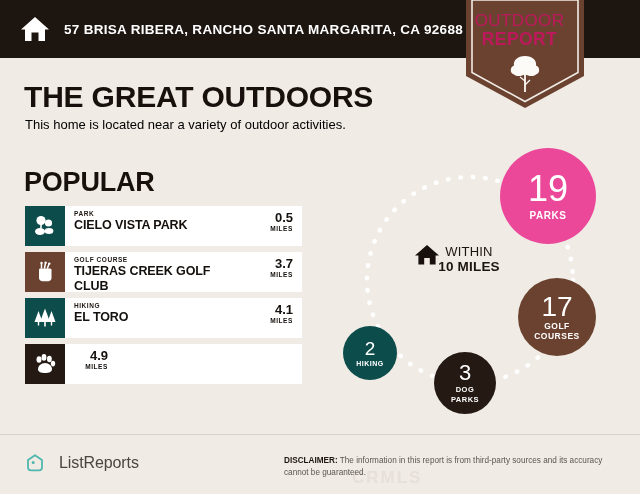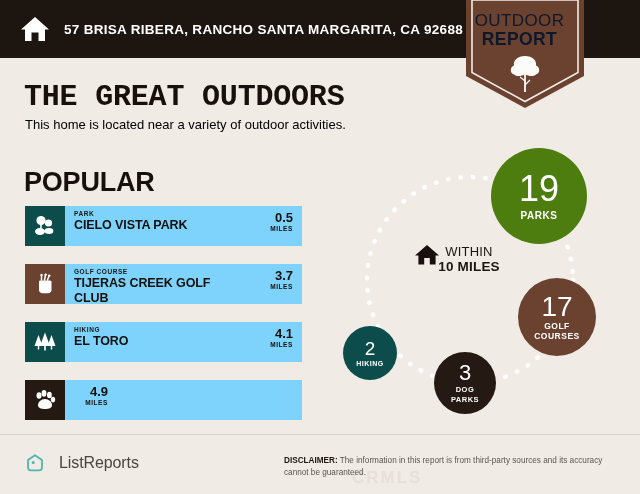--- a/index.html
+++ b/index.html
@@ -23,44 +23,44 @@
     letter-spacing:0.3px; white-space:nowrap;
   }
 
   
   .badge{
     position:absolute; left:466px; top:0; width:118px; height:108px;
   }
   .badge svg{ display:block; }
   .badge-text{
     position:absolute; left:0; top:12px; width:107px; text-align:center;
-    color:#0f172a; line-height:1.08; pointer-events:none;
+    color:#be185d; line-height:1.08; pointer-events:none;
   }
   .badge-text .l1{ font-size:17px; font-weight:normal; letter-spacing:0.4px; display:block;}
   .badge-text .l2{ font-size:17.5px; font-weight:bold; letter-spacing:0.4px; display:block;}
 
   
   .title{
     position:absolute; left:24px; top:80px;
-    font-size:30px; font-weight:bold; letter-spacing:-0.2px; color:#17100c;font-family:Liberation Mono, monospace;
+    font-size:30px; font-weight:bold; letter-spacing:-0.2px; color:#17100c;
   }
   .subtitle{
     position:absolute; left:25px; top:117px;
     font-size:13px; color:#000000;
   }
 
   
   .popular-heading{
     position:absolute; left:24px; top:167px;
     font-size:27px; font-weight:bold; letter-spacing:-0.2px; color:#17100c;
   }
   .list{ position:absolute; left:25px; top:206px; width:277px; }
   .row{
-    display:flex; align-items:stretch; background:#7dd3fc; height:40px;
-    margin-bottom:18px; overflow:hidden;
+    display:flex; align-items:stretch; background:#ffffff; height:40px;
+    margin-bottom:6px; overflow:hidden;
   }
   .row-icon{
     width:40px; min-width:40px; display:flex; align-items:center; justify-content:center;
   }
   .row-icon svg{ display:block; }
   .row-body{
     flex:1; padding:4px 6px 0 9px; overflow:hidden;
   }
   .row-cat{
     font-size:6.5px; font-weight:bold; letter-spacing:0.55px; color:#1d1510;
@@ -80,21 +80,21 @@
   .diagram{ position:absolute; left:336px; top:146px; width:298px; height:288px; }
   .diagram svg{ position:absolute; left:0; top:0; }
   .bubble{
     position:absolute; border-radius:50%;
     display:flex; flex-direction:column; align-items:center; justify-content:center;
     color:#ffffff; text-align:center;
   }
   .bubble .val{ font-weight:normal; line-height:1; }
   .bubble .lab{ font-weight:bold; letter-spacing:0.5px; line-height:1.08; }
 
-  .b-parks{ left:155px; top:2px; width:96px; height:96px; background:#4d7c0f; }
+  .b-parks{ left:164px; top:2px; width:96px; height:96px; background:#ec4899; }
   .b-parks .val{ font-size:36px; }
   .b-parks .lab{ font-size:10px; margin-top:4px; }
 
   .b-golf{ left:182px; top:132px; width:78px; height:78px; background:#6b4230; }
   .b-golf .val{ font-size:28px; }
   .b-golf .lab{ font-size:8.5px; margin-top:1px; }
 
   .b-dog{ left:98px; top:206px; width:62px; height:62px; background:#241913; }
   .b-dog .val{ font-size:22px; }
   .b-dog .lab{ font-size:7.5px; margin-top:2px; }

